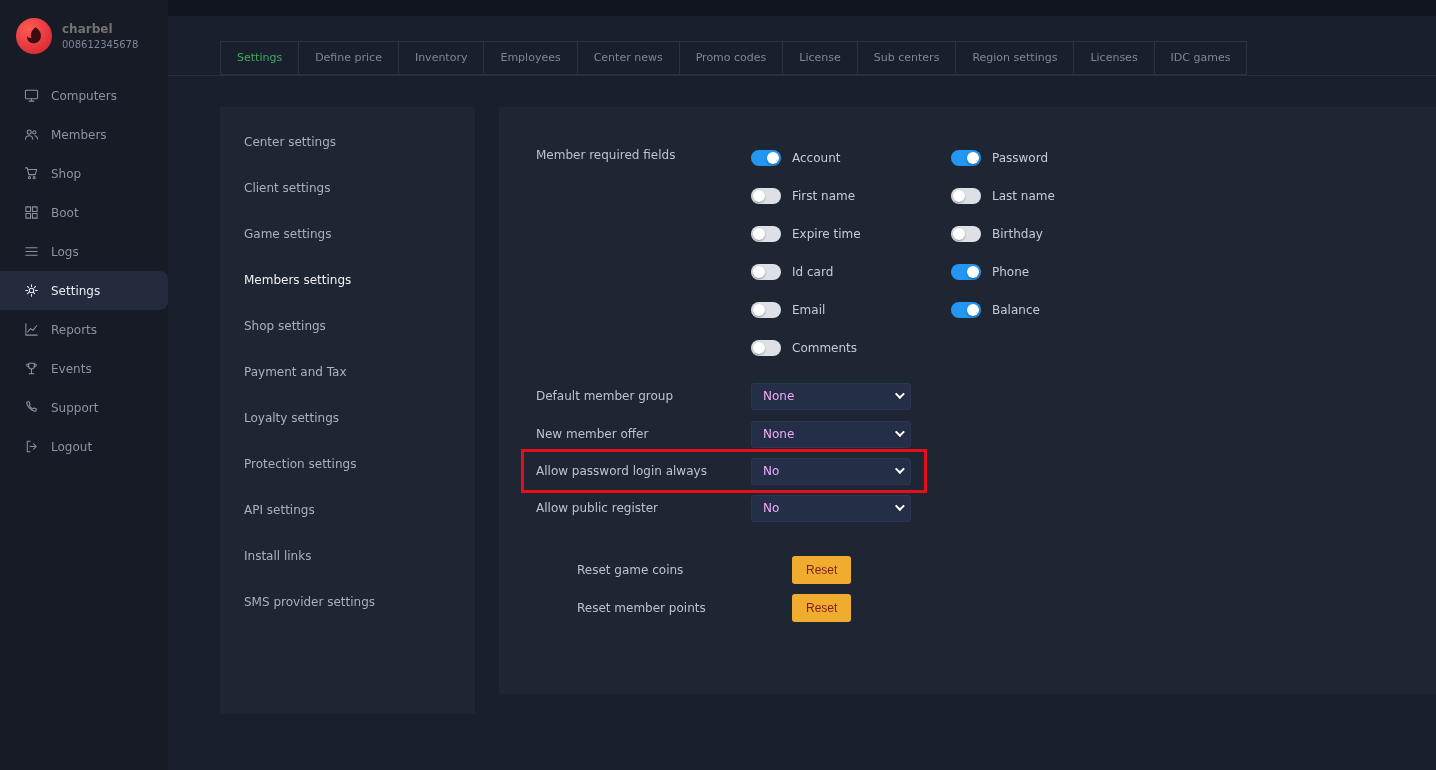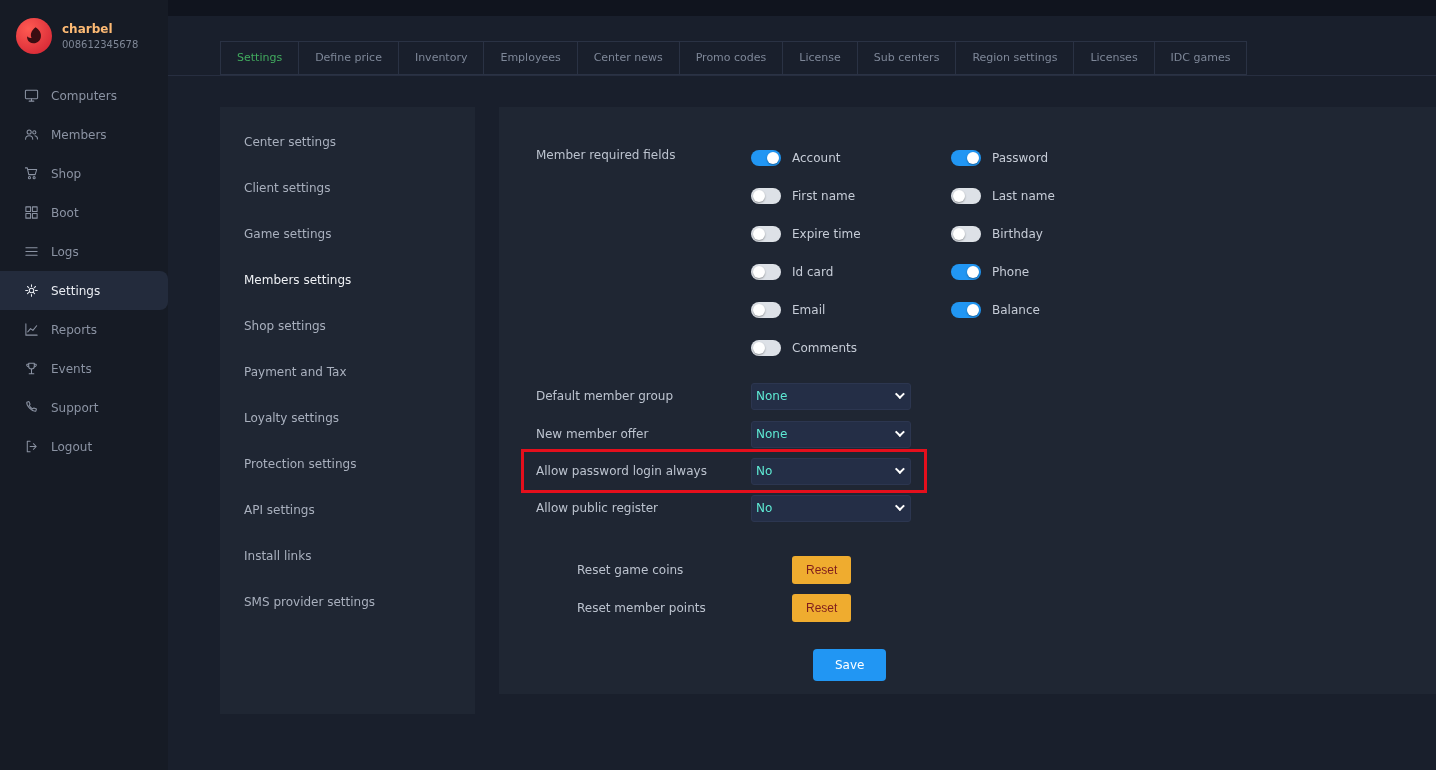--- a/index.html
+++ b/index.html
@@ -7,21 +7,21 @@
     font-family:"DejaVu Sans", sans-serif; background:#191f2c; color:#c5ccd8; }
   body { display:flex; }
 
   
   .sidebar { width:168px; min-width:168px; height:770px; background:#161b25; }
   .user { display:flex; align-items:center; gap:10px; padding:18px 14px 22px 16px; }
   .avatar { width:36px; height:36px; border-radius:50%; flex:none;
     background:radial-gradient(circle at 35% 30%, #ff5a52, #cf1f30); display:flex;
     align-items:center; justify-content:center; }
   .avatar svg { width:26px; height:26px; }
-  .uname { font-size:12px; font-weight:bold; color:#fdba74; }
+  .uname { font-size:12px; font-weight:bold; color:#737373; }
   .uid { font-size:10px; color:#7f8796; margin-top:3px; }
   .side-item { display:flex; align-items:center; gap:12px; padding:12px 8px 12px 24px;
     font-size:12px; color:#8b93a3; cursor:pointer; }
   .side-item .sicon { width:15px; height:15px; display:flex; flex:none; }
   .side-item svg { width:15px; height:15px; stroke:currentColor; fill:none;
     stroke-width:1.1; stroke-linecap:round; stroke-linejoin:round; }
   .side-item.active { background:#232b3c; color:#e9ecf2; border-radius:0 8px 8px 0; }
 
   
   .main { flex:1; display:flex; flex-direction:column; background:#191f2c; }
@@ -52,22 +52,22 @@
   .toggle.on .knob { right:2px; }
   .toggle.off .knob { left:2px; }
   .toggle-label { font-size:12px; color:#c6ccd7; }
 
   .select-rows { margin-top:10px; width:380px; }
   .select-row { display:flex; align-items:center; height:38px; }
   .select-row .rlabel { width:215px; font-size:12px; color:#bcc3cf; }
   .select-row.highlight { border:3px solid #e50f1c; margin:-4px 0 -4px -15px;
     padding:1px 12px; height:44px; width:406px; }
   .select-wrap { position:relative; width:160px; }
-  .select-wrap select { width:160px; height:27px; background:#242e46; color:#5eead4;
-    border:1px solid #2c3650; border-radius:3px; font-size:12px; padding:0 24px 0 4px;
+  .select-wrap select { width:160px; height:27px; background:#242e46; color:#f0abfc;
+    border:1px solid #2c3650; border-radius:3px; font-size:12px; padding:0 24px 0 11px;
     appearance:none; -webkit-appearance:none; font-family:inherit; cursor:pointer; }
   .chev { position:absolute; right:9px; top:9px; width:7px; height:7px; pointer-events:none;
     border-right:2px solid #ffffff; border-bottom:2px solid #ffffff;
     transform:rotate(45deg) translateY(-2px); }
 
   .reset-rows { margin-top:24px;margin-left:41px; }
   .reset-row { display:flex; align-items:center; height:38px; }
   .reset-row .rlabel { width:215px; font-size:12px; color:#bcc3cf; }
   .reset-btn { background:#efac2f; color:#7f1d1d; border:none; border-radius:3px;
     font-size:12px; padding:7px 14px; cursor:pointer; font-family:Liberation Sans, sans-serif; }
@@ -317,18 +317,15 @@
           <div class="reset-row">
             <div class="rlabel">Reset game coins</div>
             <button class="reset-btn">Reset</button>
           </div>
           <div class="reset-row">
             <div class="rlabel">Reset member points</div>
             <button class="reset-btn">Reset</button>
           </div>
         </div>
 
-      <div class="save-row">
-        <button class="save-btn">Save</button>
-      </div>
     </div>
   </div>
 </div>
 
 </body></html>

